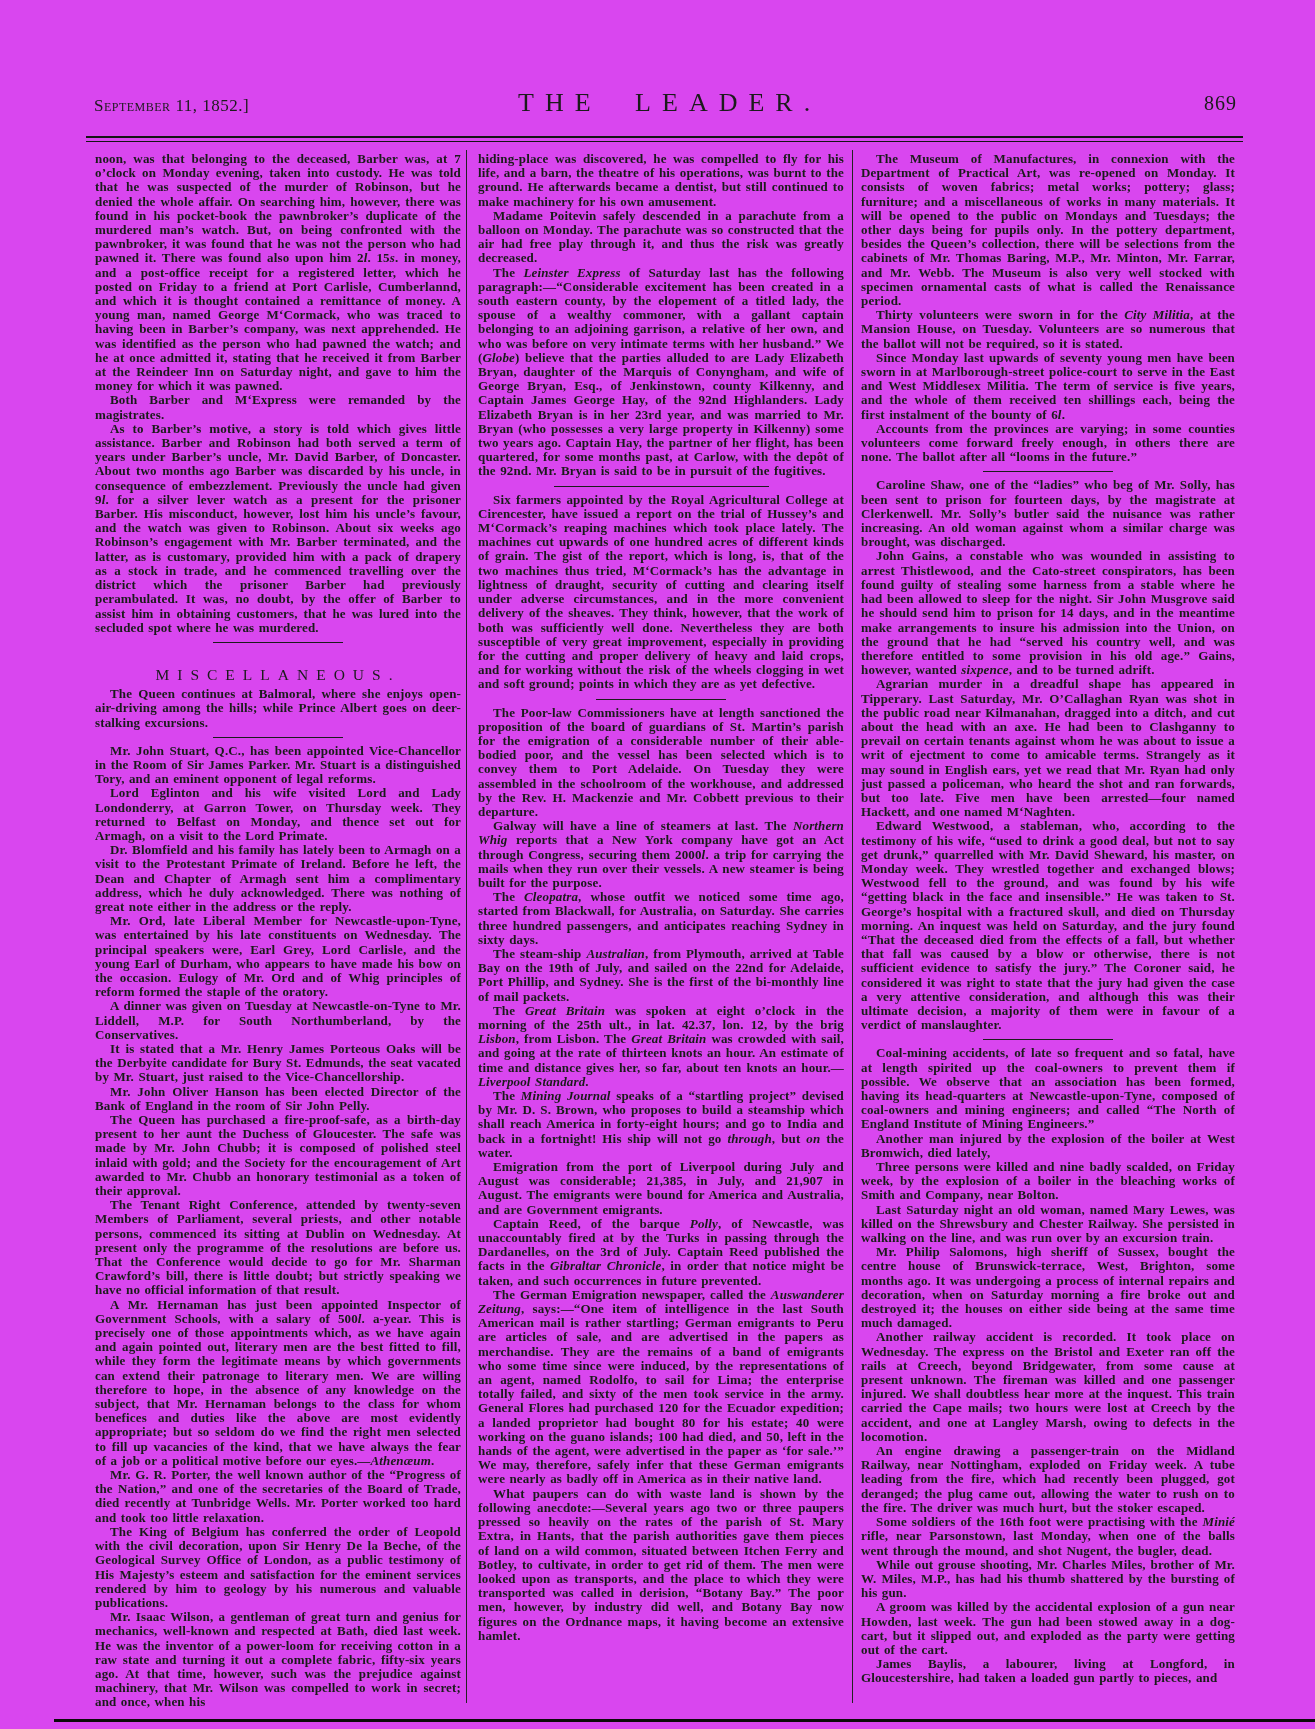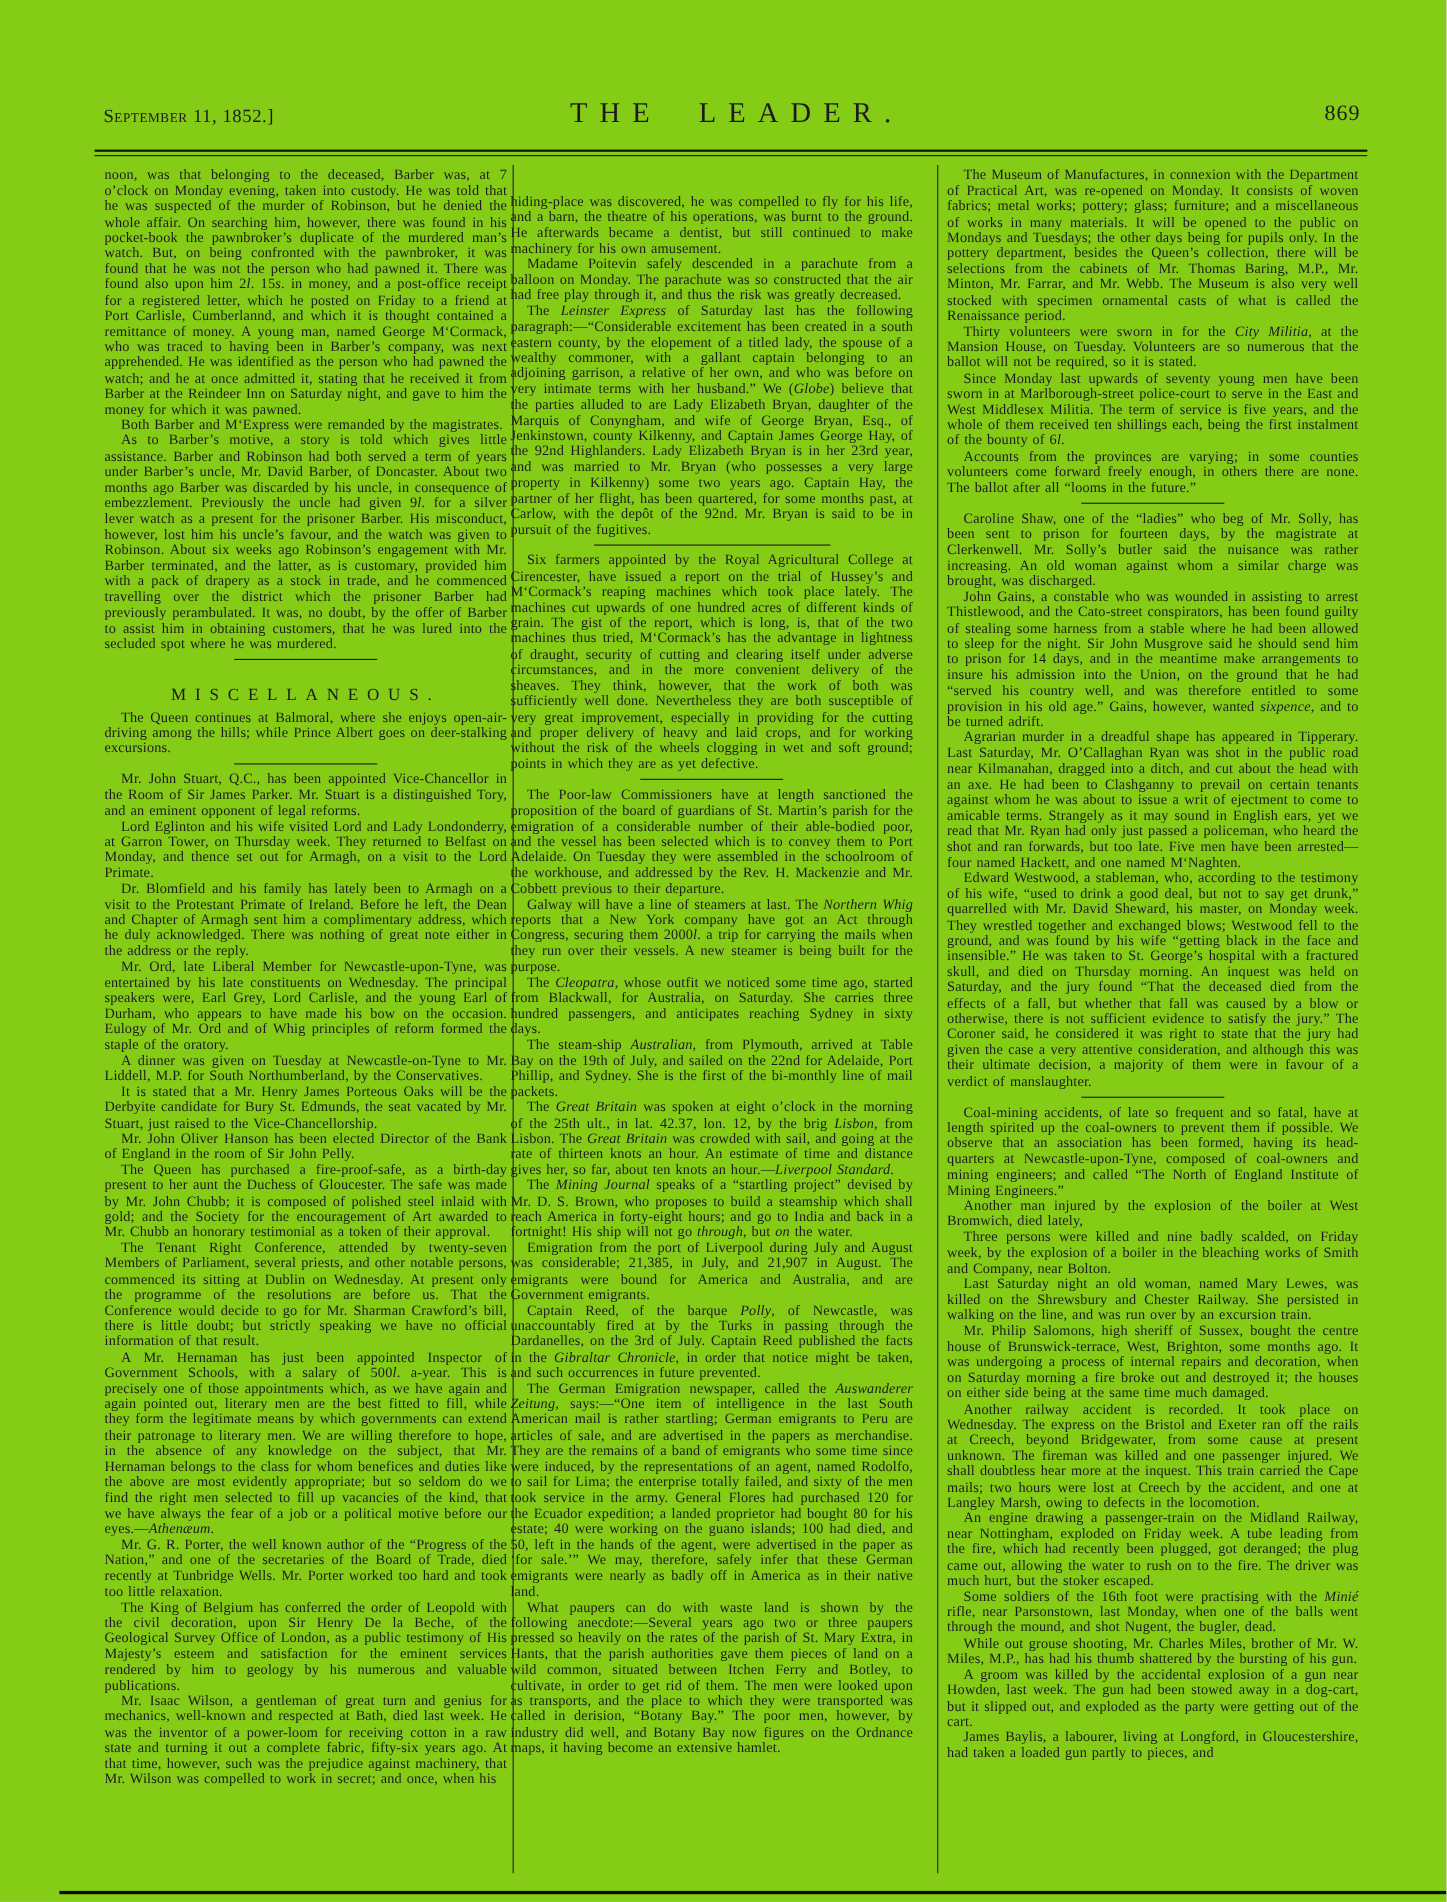--- a/index.html
+++ b/index.html
@@ -1,19 +1,19 @@
 <!DOCTYPE html>
 <html><head>
 <meta charset="utf-8">
 <style>
   html,body{margin:0;padding:0;background:#e9e7e0;}
   .page{
     position:relative;
     width:1315px;height:1729px;
-    background:#84cc16;
+    background:#d946ef;
     font-family:"Liberation Serif","DejaVu Serif",serif;
     color:#1b1b1b;
     overflow:hidden;
   }
   
   .issue-date{
     position:absolute;left:94px;top:96px;
     font-variant:small-caps;font-size:17px;letter-spacing:0.5px;white-space:nowrap;
   }
   .paper-title{
@@ -28,23 +28,23 @@
     position:absolute;left:86px;right:72px;top:136px;
     height:3px;border-top:2px solid #141414;border-bottom:1px solid #141414;
   }
   
   .col{
     position:absolute;top:152px;
     font-size:13px;line-height:14.2px;
     text-align:justify;word-spacing:1px;letter-spacing:0.15px;
   }
   .col-1{left:95px;width:366px;}
-  .col-2{left:464px;width:366px;margin-top:24px;}
+  .col-2{left:478px;width:366px;}
   .col-3{left:861px;width:374px;}
-  .para{margin:0;text-indent:15px;}
+  .para{margin:0;text-indent:15px;font-weight:bold;}
   .para.noindent{text-indent:0;}
   .section-heading{
     text-align:center;letter-spacing:8px;font-size:15.5px;
     margin:25px 0 5px 0;text-indent:0;
   }
   .section-rule{
     width:130px;height:0;border-top:1px solid #1c1c1c;margin:7px auto 6px auto;
   }
   .section-rule.wide{width:215px;}
   .column-divider{

